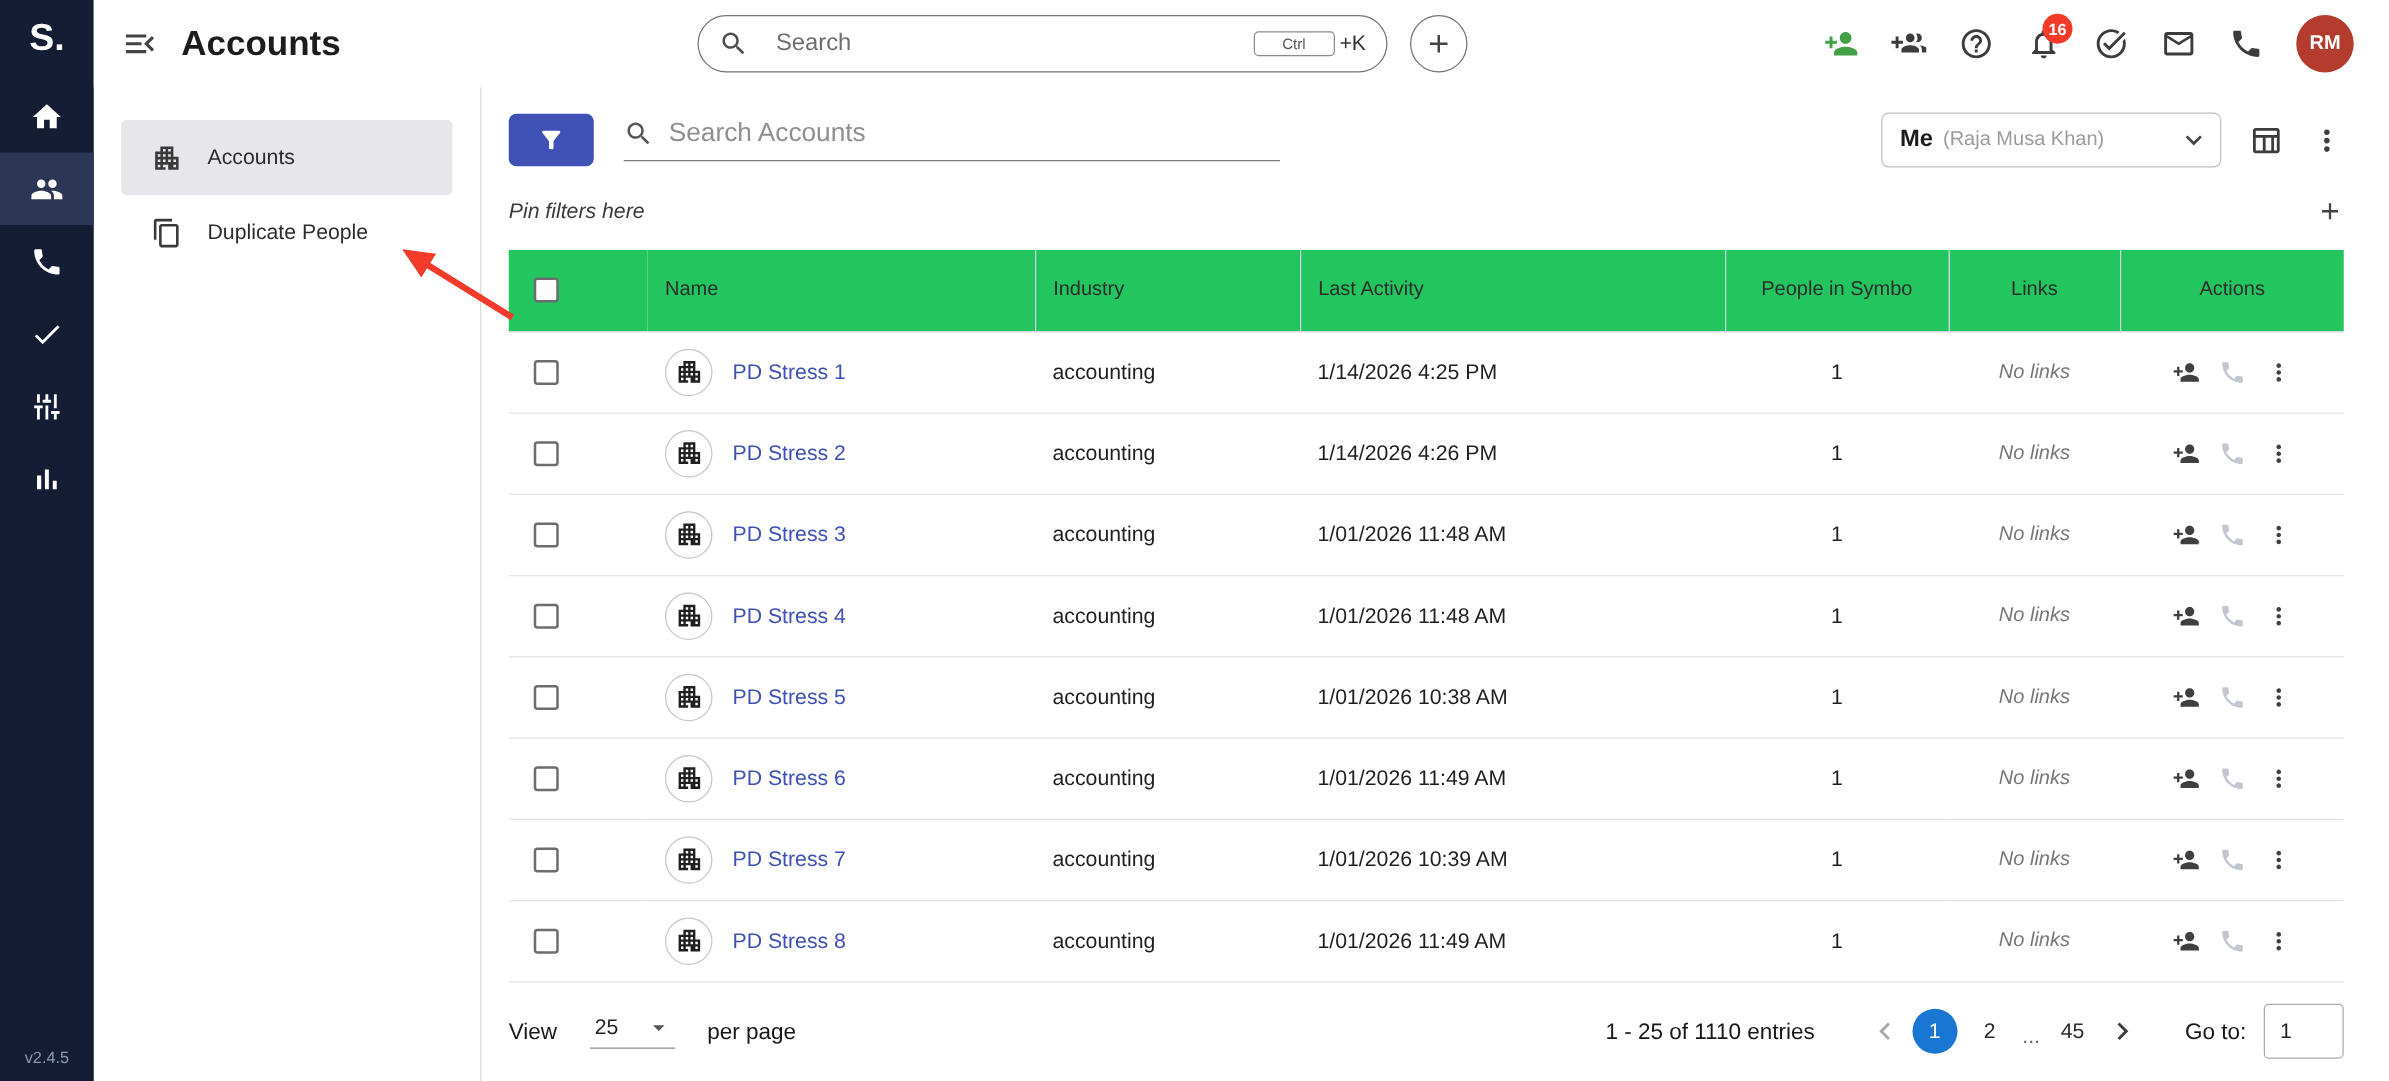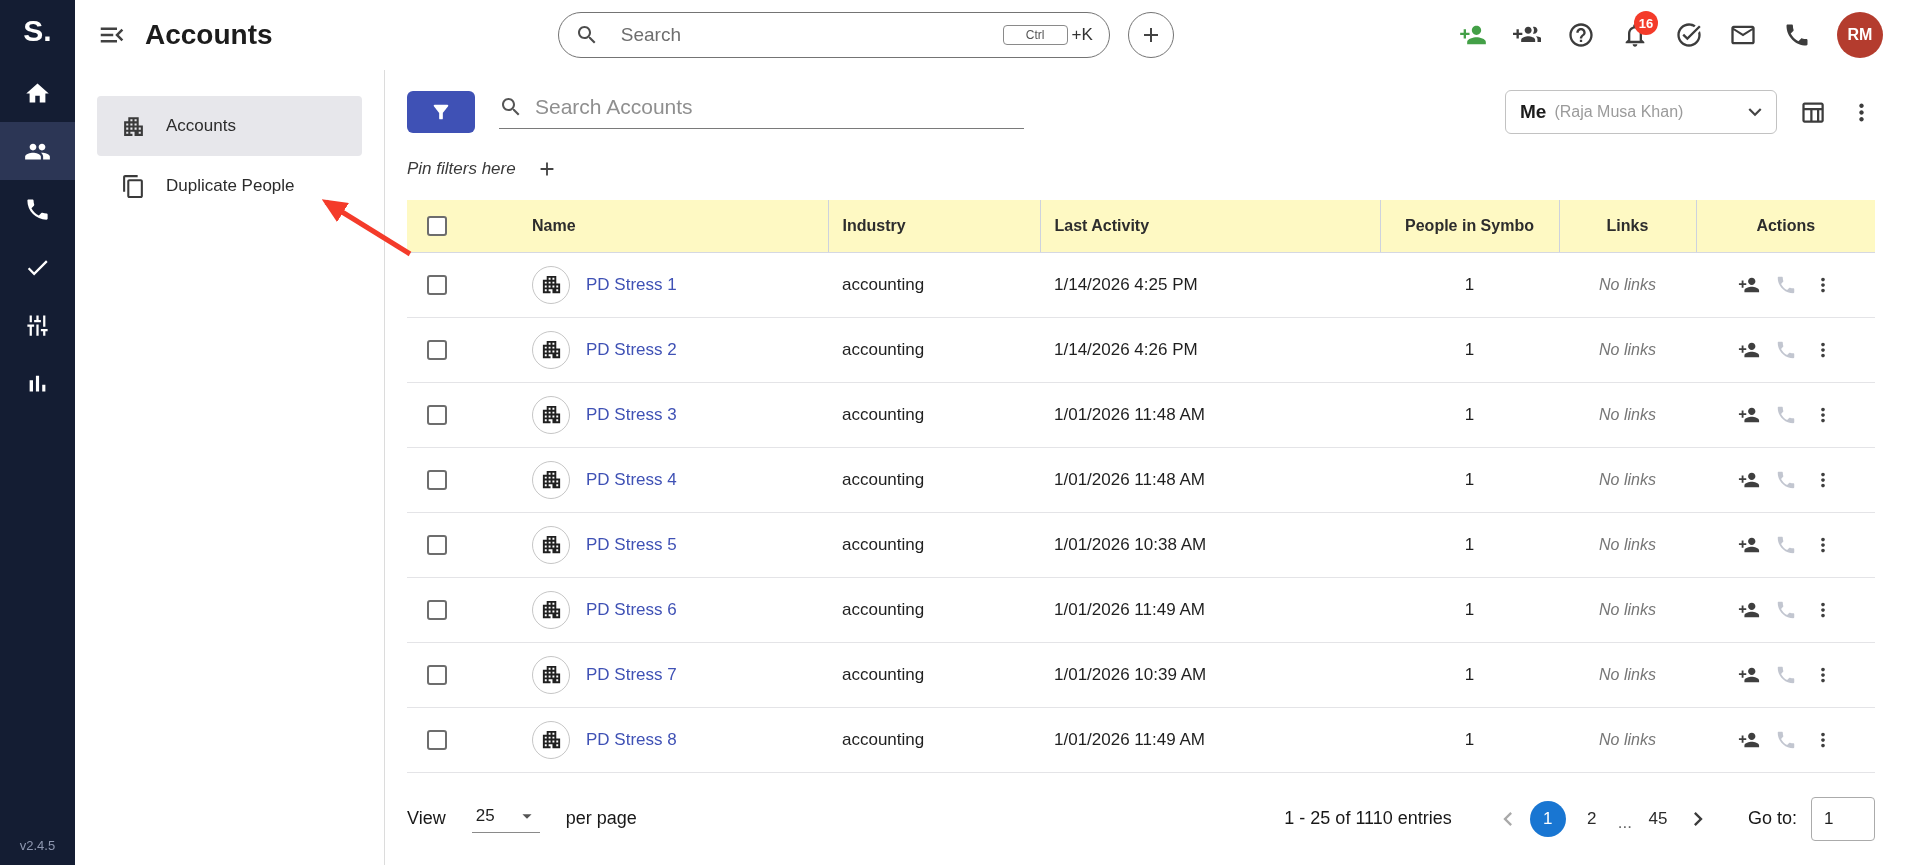--- a/index.html
+++ b/index.html
@@ -61,29 +61,29 @@
   .acc-input { flex:1; border:none; outline:none; background:transparent; font:21px "Liberation Sans",sans-serif; color:#333; }
   .acc-input::placeholder { color:#8f8f8f; }
   .owner-select { margin-left:auto; width:272px; height:44px; border:1px solid #c2c2c2; border-radius:6px; display:flex; align-items:center; padding:0 8px 0 14px; gap:8px; cursor:pointer; flex-shrink:0; }
   .owner-me { font-size:19px; font-weight:700; color:#1c1c1c; white-space:nowrap; }
   .owner-name { font-size:16px; color:#9b9b9b; white-space:nowrap; overflow:hidden; text-overflow:ellipsis; }
   .owner-dd { margin-left:auto; }
   .owner-dd svg { width:26px; height:26px; fill:#444; }
   .tool-icon { margin-left:22px; cursor:pointer; flex-shrink:0; }
   .tool-icon svg { width:27px; height:27px; fill:#3c3c3c; }
 
-  .pin-row { display:flex; align-items:center; gap:20px; margin-top:22px; height:26px; }
+  .pin-row { display:flex; align-items:center; gap:20px; margin-top:22px; height:26px;justify-content:space-between; }
   .pin-text { font-style:italic; font-size:17px; color:#3a3a3a; }
   .pin-plus { cursor:pointer; }
   .pin-plus svg { width:22px; height:22px; fill:#444; }
 
   
   .tablewrap { margin-top:18px; }
   table { border-collapse:collapse; table-layout:fixed; width:1468px; }
-  thead th { background:#fef9c3; height:52px; font-size:16px; font-weight:700; color:#2d2d2d; text-align:left; padding:0 14px; border-right:1px solid #cdd2de; border-bottom:1px solid #d5d8e2; cursor:pointer; }
+  thead th { background:#22c55e; height:65px; font-size:16px; font-weight:400; color:#2d2d2d; text-align:left; padding:0 14px; border-right:1px solid #cdd2de; border-bottom:1px solid #d5d8e2; cursor:pointer; }
   thead th.no-div { border-right:none; }
   thead th.c { text-align:center; }
   tbody td { height:65px; border-bottom:1px solid #e4e4e7; font-size:17px; color:#1f1f1f; padding:0 14px; }
   td.c { text-align:center; }
   td.links { font-style:italic; color:#767676; font-size:16px; }
   .checkbox { display:inline-block; width:20px; height:20px; border:2px solid #6d6d6d; border-radius:3px; background:#fff; cursor:pointer; margin-left:6px; vertical-align:middle; }
   .name-cell { display:flex; align-items:center; gap:16px; }
   .row-avatar { width:38px; height:38px; border-radius:50%; border:1px solid #c6c6c6; background:#fff; display:flex; align-items:center; justify-content:center; flex-shrink:0; }
   .row-avatar svg { width:23px; height:23px; fill:#202020; }
   .name-link { color:#3f51b5; text-decoration:none; cursor:pointer; }

